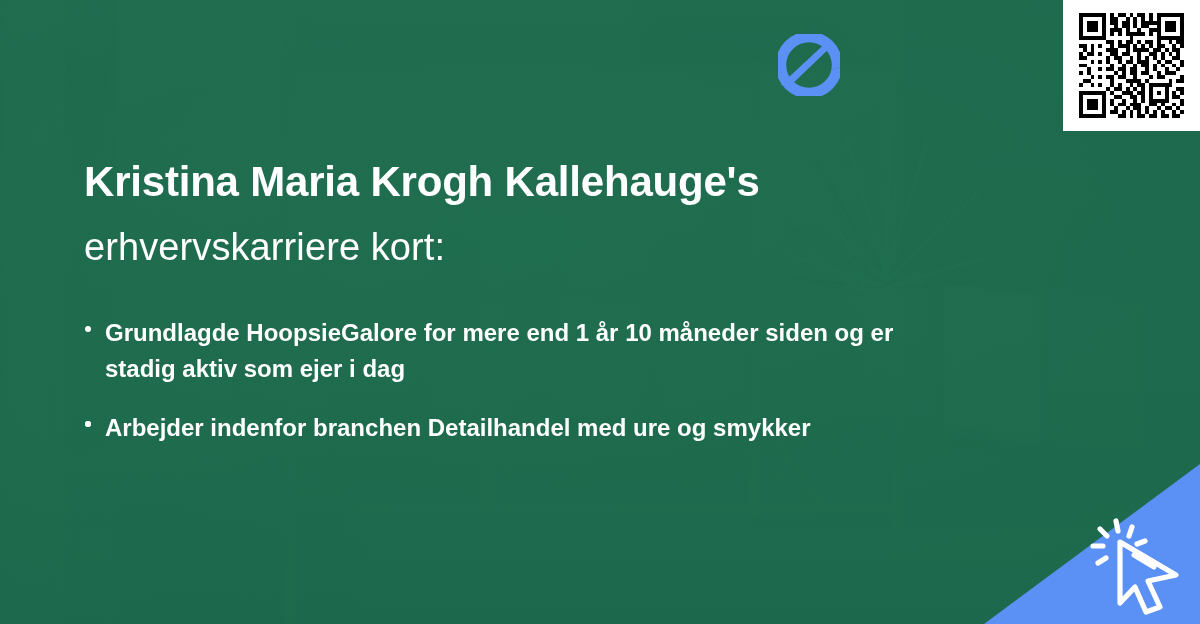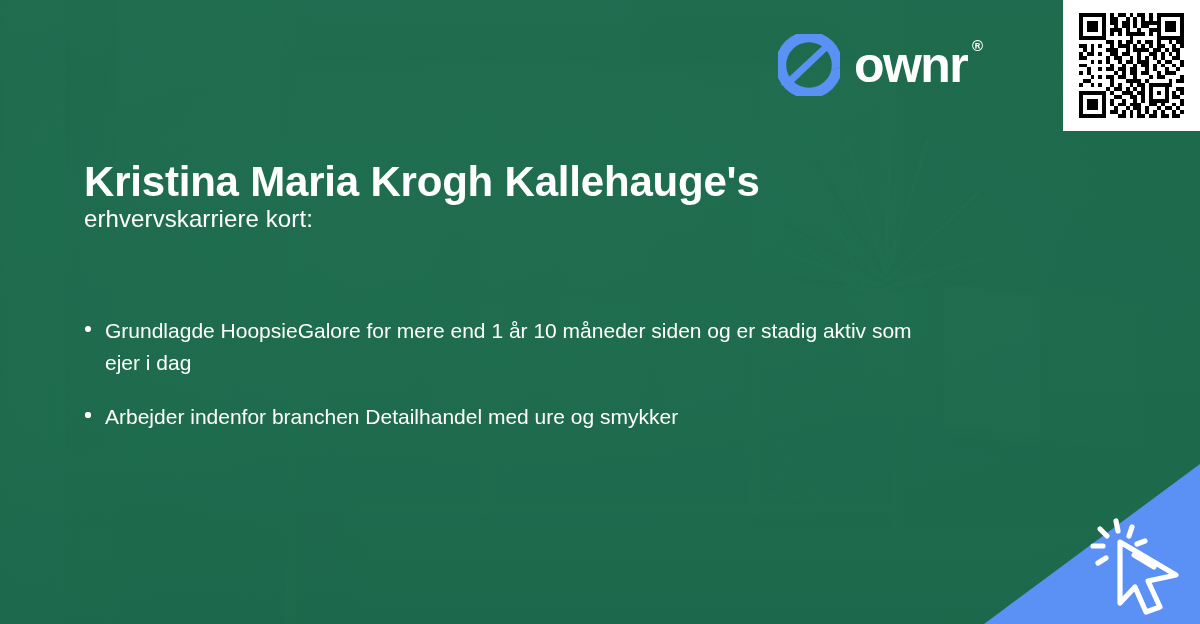--- a/index.html
+++ b/index.html
@@ -145,43 +145,43 @@
     color:#ffffff;
   }
   .hl-line1 {
     font-size:42px;
     font-weight:bold;
     line-height:1.12;
     letter-spacing:-.2px;
     white-space:nowrap;
   }
   .hl-line2 {
-    font-size:24px;
+    font-size:38px;
     font-weight:normal;
     line-height:1.2;
-    margin-top:0;
+    margin-top:20px;
     letter-spacing:.1px;
     white-space:nowrap;
   }
 
   #bullets {
     position:absolute;
     left:80px; top:315px;
     width:860px;
     z-index:5;
     color:#ffffff;
     list-style:none;
   }
   #bullets li {
     position:relative;
     padding-left:25px;
-    font-size:21px;
+    font-size:24px;
     line-height:1.52;
     margin-bottom:22px;
-    font-weight:normal;
+    font-weight:bold;
   }
   #bullets li:last-child { margin-bottom:11px; }
   #bullets li .dot {
     position:absolute;
     left:5px; top:11px;
     width:6px; height:6px;
     border-radius:50%;
     background:#ffffff;
   }
 
@@ -282,23 +282,20 @@
         </clipPath>
       </defs>
       <g clip-path="url(#clipTop)">
         <circle cx="32" cy="32" r="29" fill="none" stroke="#5B90F5" stroke-width="11"></circle>
       </g>
       <g clip-path="url(#clipBot)">
         <circle cx="32" cy="32" r="29" fill="none" stroke="#5B90F5" stroke-width="11"></circle>
       </g>
       <polygon points="3,52 46,12 56,12 10,56" fill="#5B90F5"></polygon>
     </svg>
-    <span class="logo-word">
-      <span>ownr</span><span class="logo-reg">®</span>
-    </span>
   </div>
 
   <div id="qr-panel">
     <svg id="qr-code" width="113" height="113" viewBox="0 0 29 29" shape-rendering="crispEdges" aria-hidden="true">
       <rect width="29" height="29" fill="#ffffff"></rect>
       <g fill="#000000">
 
         <rect x="1" y="1" width="7" height="1"></rect>
           <rect x="1" y="7" width="7" height="1"></rect>
         <rect x="1" y="1" width="1" height="7"></rect>

